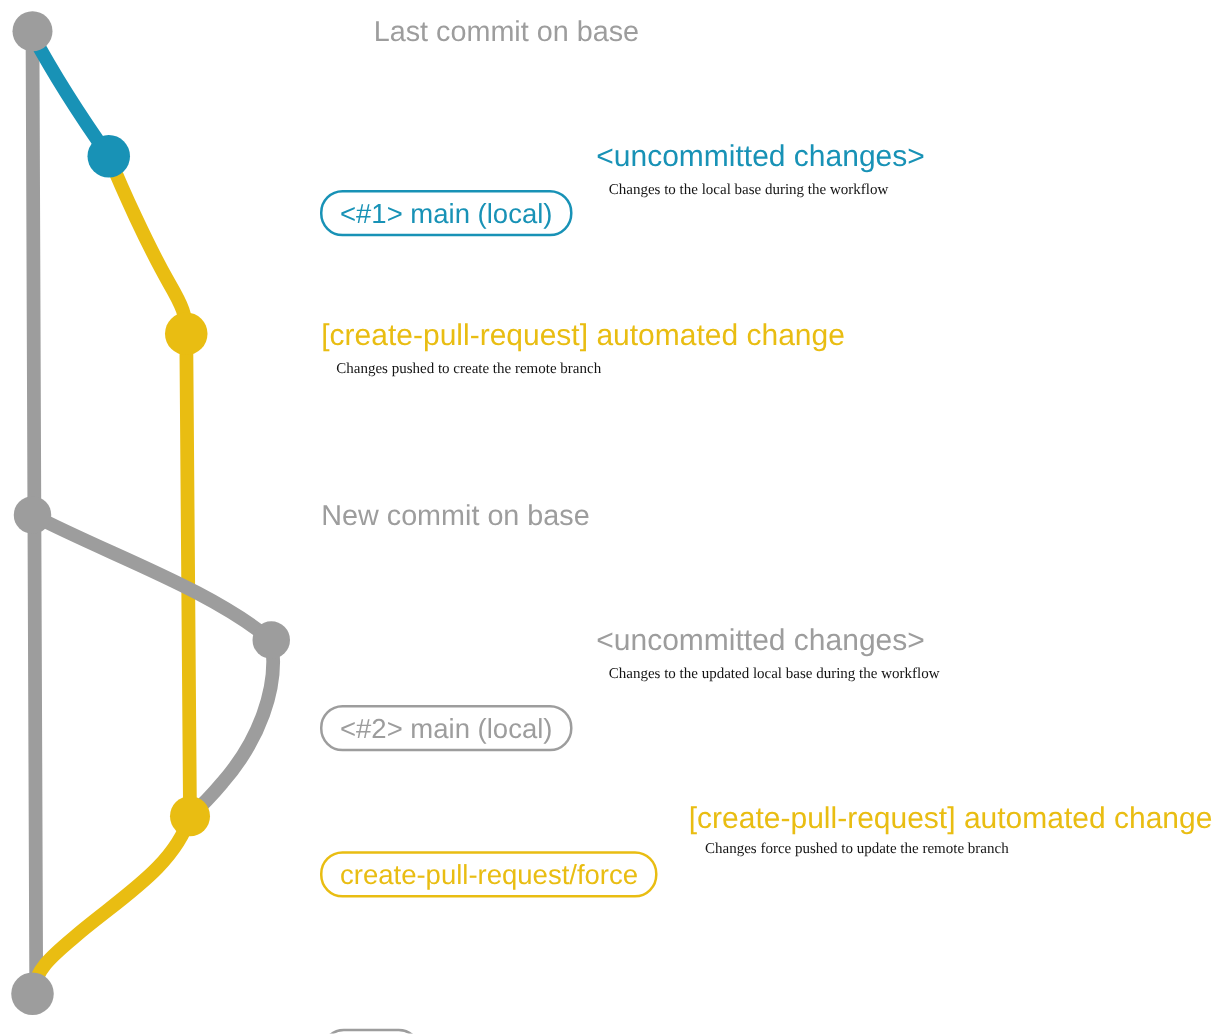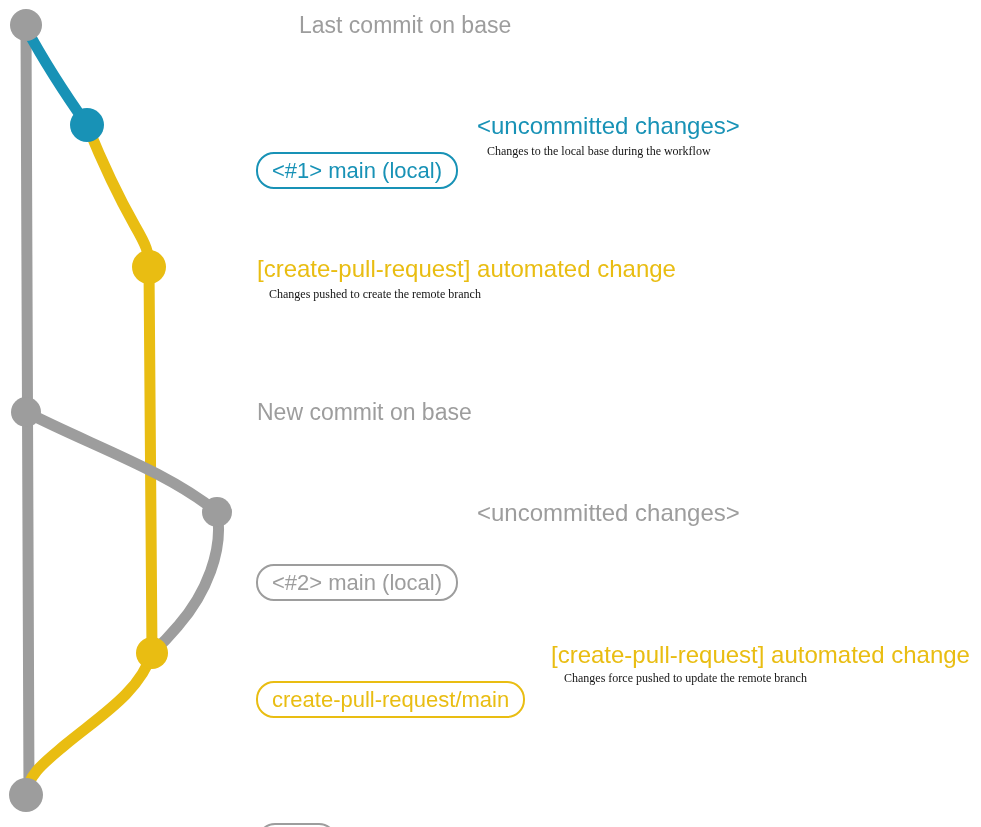--- a/index.html
+++ b/index.html
@@ -104,23 +104,24 @@
 
   <div class="title title2 c-yellow">[create-pull-request] automated change</div>
   <div class="desc desc2">Changes pushed to create the remote branch</div>
 
   <div class="cap cap2">New commit on base</div>
 
   <div class="badge badge3 c-gray">
     <span>&lt;#2&gt; main (local)</span>
   </div>
   <div class="title title3 c-gray">&lt;uncommitted changes&gt;</div>
+  <div class="desc desc3">Changes to the updated local base during the workflow</div>
 
   <div class="badge badge4 c-yellow">
-    <span>create-pull-request/main</span>
+    <span>create-pull-request/force</span>
   </div>
   <div class="title title4 c-yellow">[create-pull-request] automated change</div>
   <div class="desc desc4">Changes force pushed to update the remote branch</div>
 
   <div class="badge badge5 c-gray">
     <span>main</span>
   </div>
 
 </div>
 

